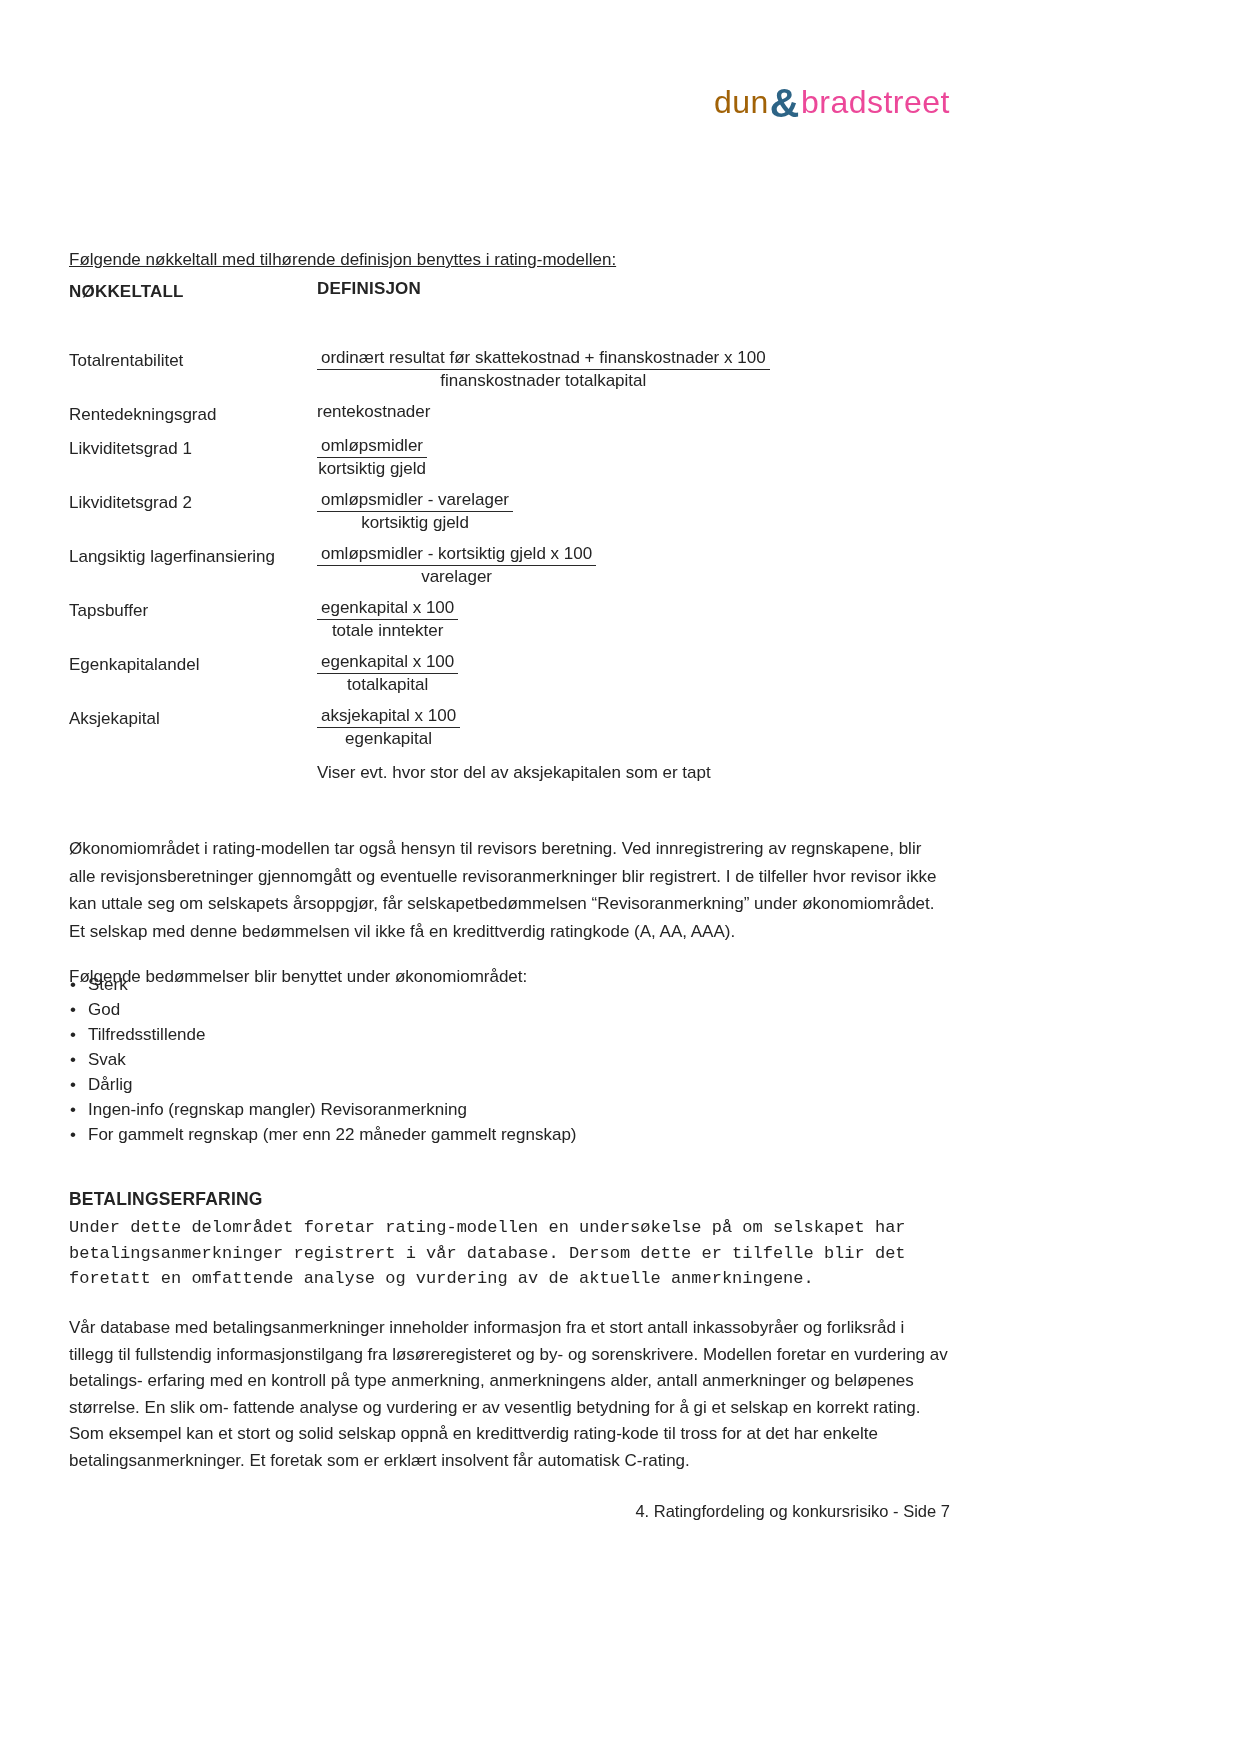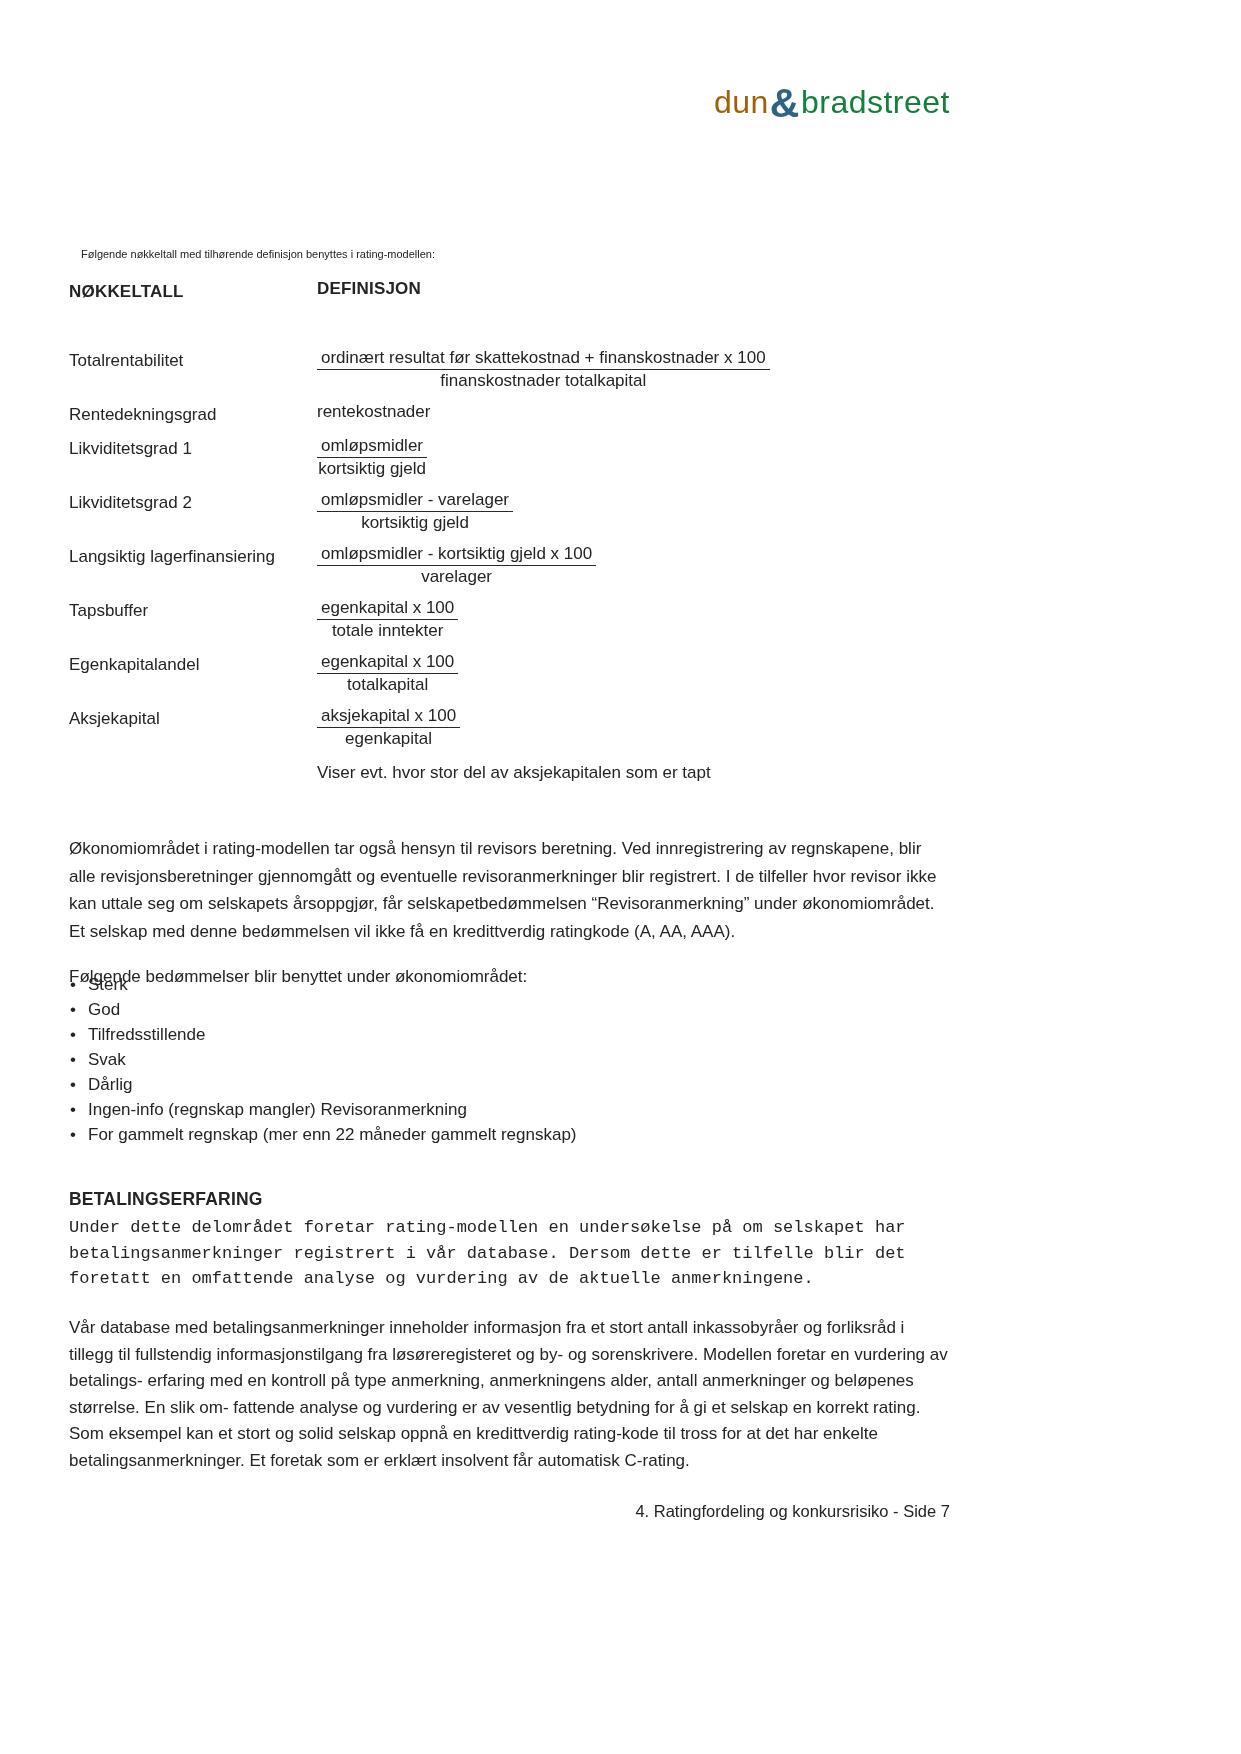--- a/index.html
+++ b/index.html
@@ -20,24 +20,24 @@
   
   .logo {
     position:absolute; top:80px; left:0; right:0;
     text-align:right;
     font-size:32px;
     letter-spacing:0.5px;
     white-space:nowrap;
   }
   .logo-dun        { color:#a16207; }
   .logo-amp        { color:#2d6486; font-size:41px; font-weight:600; vertical-align:-4px; margin:0 1px; }
-  .logo-bradstreet { color:#15803d; }
+  .logo-bradstreet { color:#ec4899; }
 
   
-  .intro { position:absolute; top:231px; left:12px; font-size:11px; line-height:24px; }
+  .intro { position:absolute; top:231px; left:0; font-size:17px; line-height:24px;text-decoration:underline; }
 
   
   .kpi { position:absolute; top:278px; left:0; width:881px; font-size:17px; }
   .kpi-row { display:flex; align-items:flex-start; margin-bottom:9px; }
   .kpi-head-row { margin-bottom:44px; }
   .kpi-col1 { width:248px; flex:0 0 248px; line-height:22px; padding-top:3px; }
   .kpi-col2 { flex:1; line-height:22px; }
   .kpi-head { font-weight:bold; font-size:17px; letter-spacing:0.2px; }
   .frac { display:inline-block; text-align:center; }
   .frac .num { display:block; border-bottom:1.5px solid #2a2a2a; padding:0 4px; }

